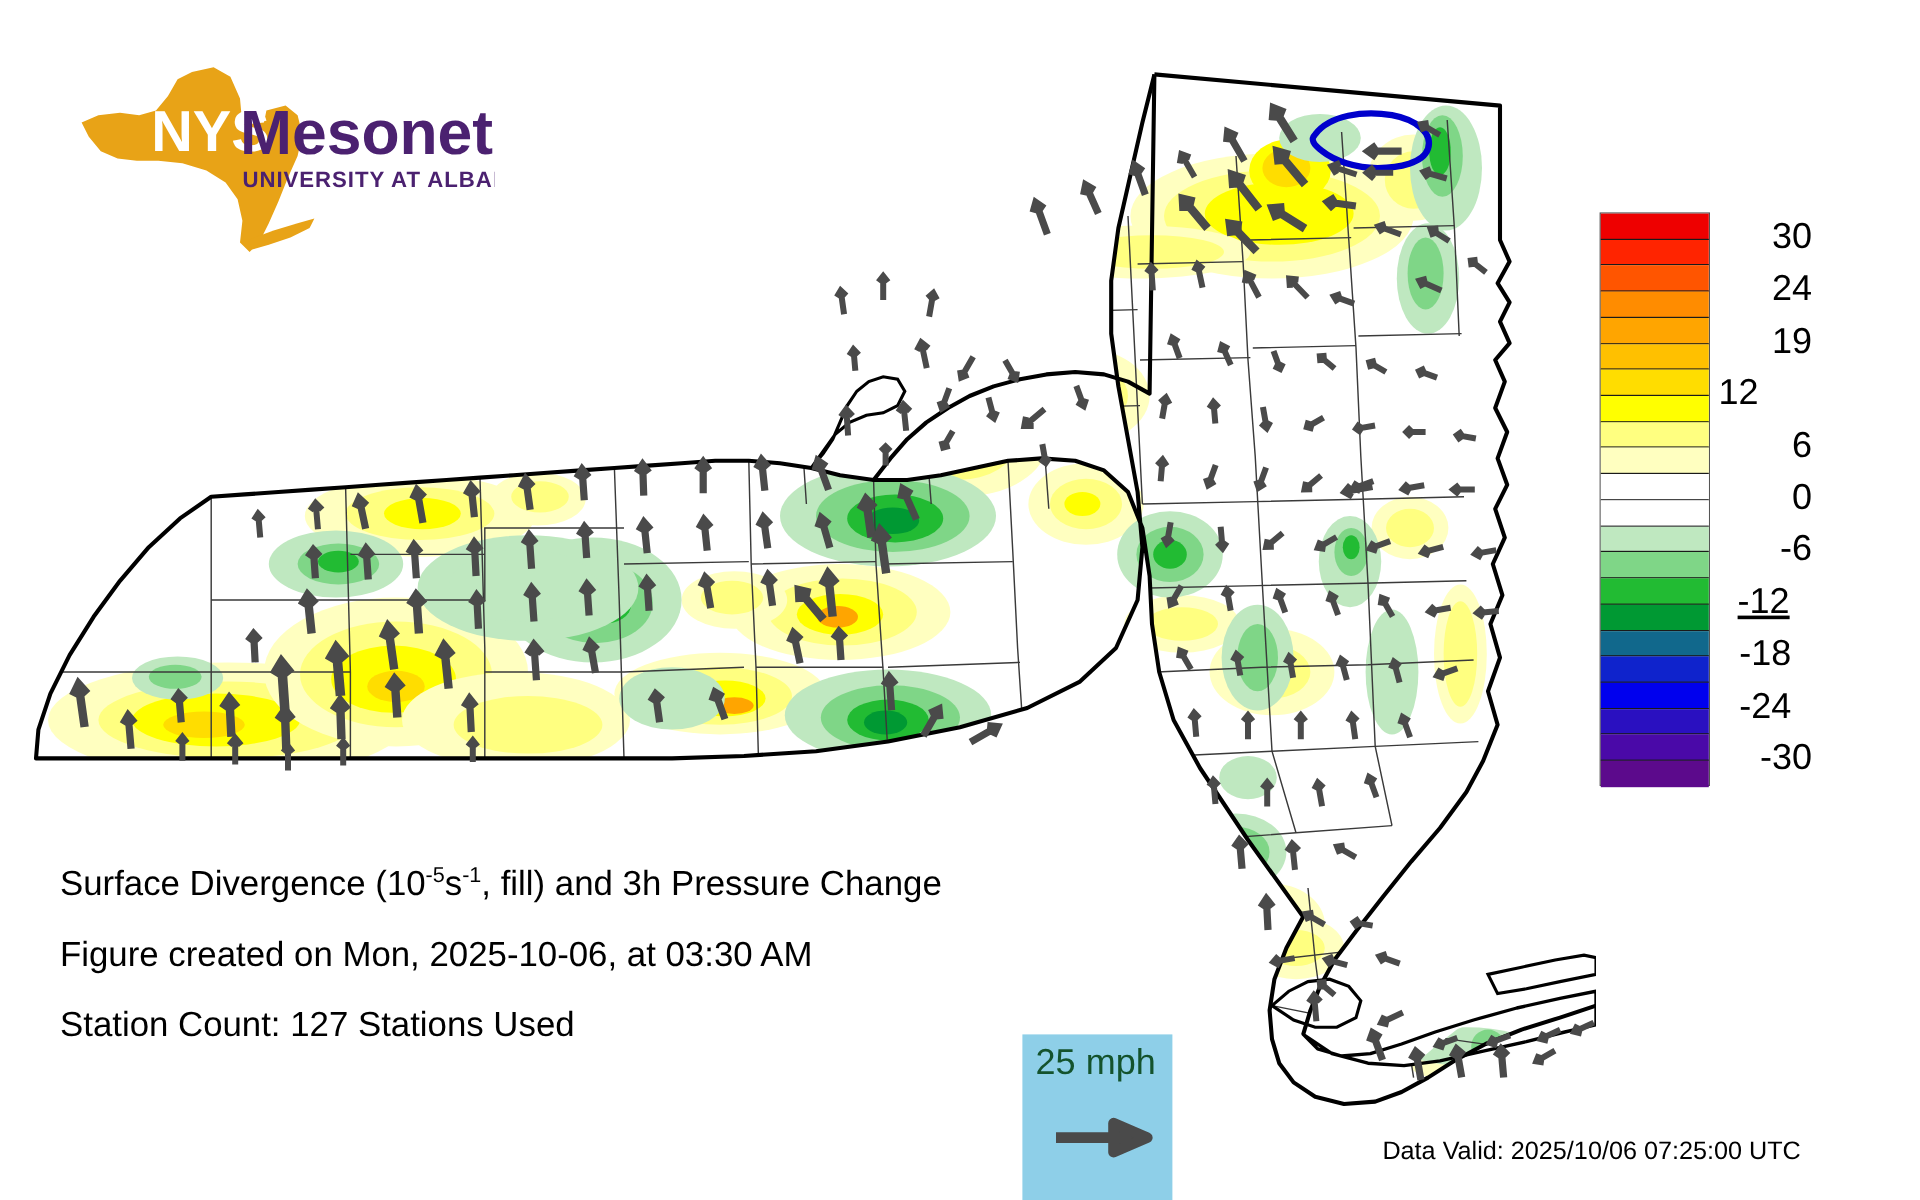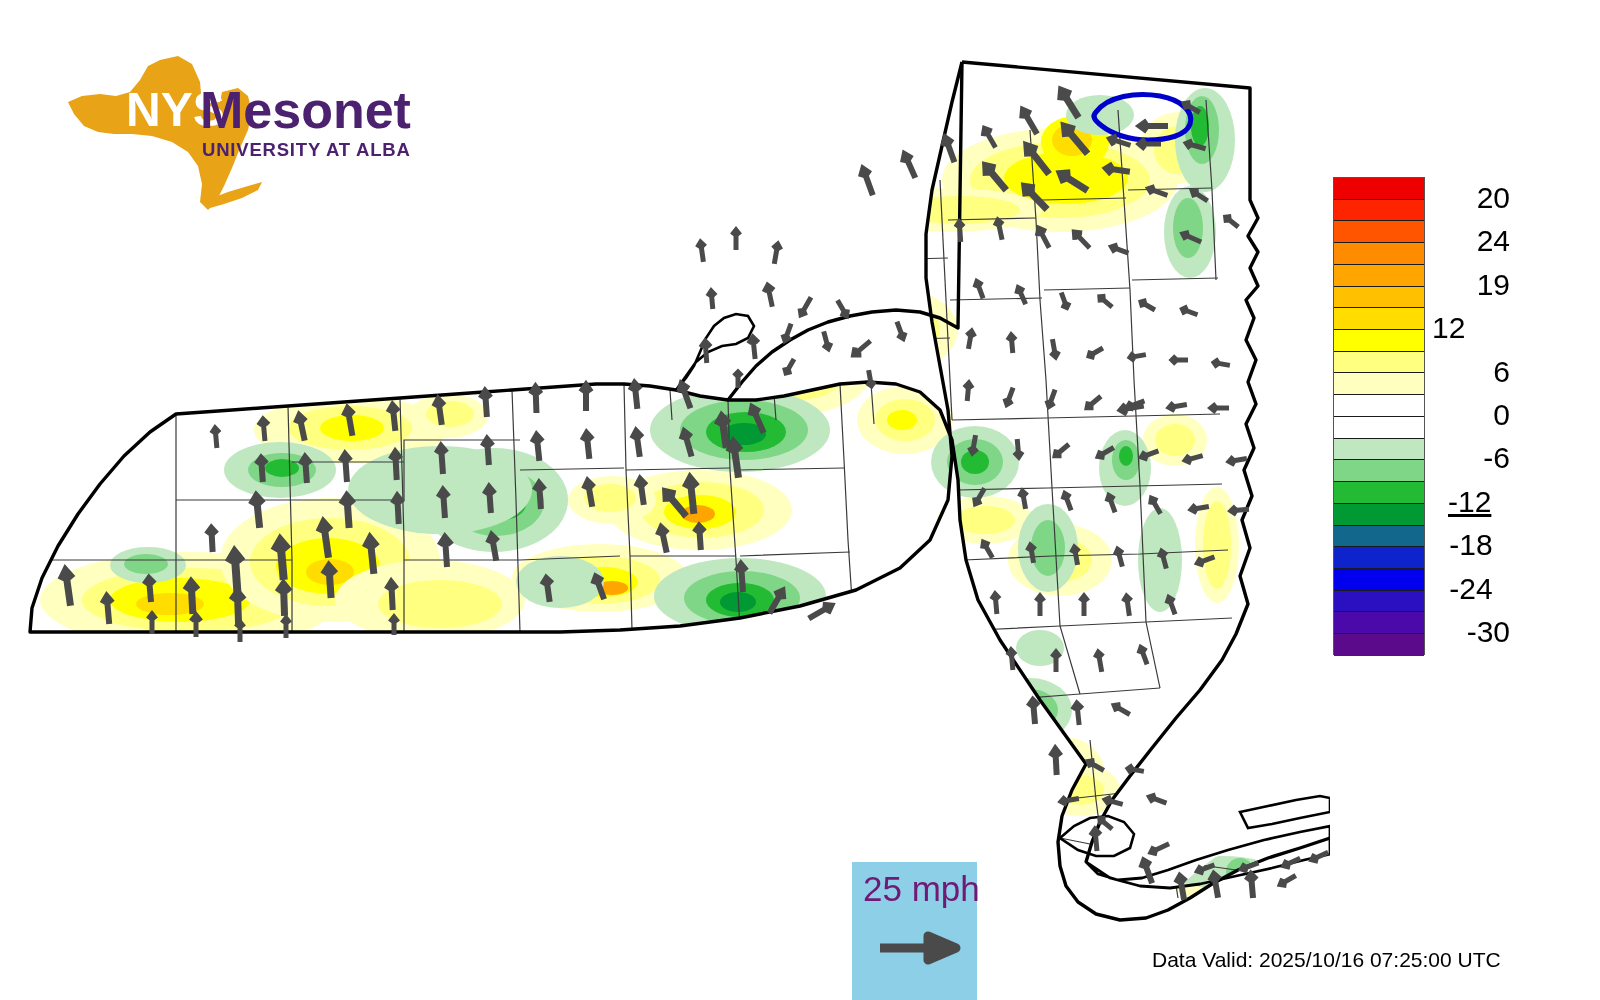--- a/index.html
+++ b/index.html
@@ -70,21 +70,21 @@
   .cap-line sup { font-size: 0.62em; vertical-align: super; }
 
   
   #wind-legend {
     position: absolute; left: 852px; top: 862px;
     width: 125px; height: 138px;
     background: #8ecfe8;
   }
   #wind-legend .wl-text {
     position: absolute; left: 11px; top: 7px;
-    font-size: 35px; color: #701a75; white-space: nowrap;
+    font-size: 30px; color: #14532d; white-space: nowrap;
   }
   #wind-legend .wl-arrow {
     position: absolute; left: 28px; top: 68px;
     width: 82px; height: 36px;
   }
 
   
   #data-valid {
     position: absolute; left: 1152px; top: 948px;
     font-size: 21px; color: #000; white-space: nowrap;
@@ -931,36 +931,43 @@
       <div class="cb-band" style="background: rgb(34, 187, 51); height: 21.7273px;"></div>
       <div class="cb-band" style="background: rgb(0, 153, 51); height: 21.7273px;"></div>
       <div class="cb-band" style="background: rgb(17, 104, 140); height: 21.7273px;"></div>
       <div class="cb-band" style="background: rgb(15, 35, 204); height: 21.7273px;"></div>
       <div class="cb-band" style="background: rgb(0, 0, 238); height: 21.7273px;"></div>
       <div class="cb-band" style="background: rgb(42, 16, 192); height: 21.7273px;"></div>
       <div class="cb-band" style="background: rgb(74, 9, 168); height: 21.7273px;"></div>
       <div class="cb-band" style="background: rgb(92, 10, 140); height: 21.7273px;"></div>
     </div>
   <div id="cb-labels">
-      <div class="cb-label" style="top: 5.72727px; left: 0px; width: 78px; text-align: right;">20</div>
+      <div class="cb-label" style="top: 5.72727px; left: 0px; width: 78px; text-align: right;">30</div>
       <div class="cb-label" style="top: 49.1818px; left: 0px; width: 78px; text-align: right;">24</div>
       <div class="cb-label" style="top: 92.6364px; left: 0px; width: 78px; text-align: right;">19</div>
       <div class="cb-label" style="top: 136.091px; left: 0px; width: 78px; text-align: left;">12</div>
       <div class="cb-label" style="top: 179.545px; left: 0px; width: 78px; text-align: right;">6</div>
       <div class="cb-label" style="top: 223px; left: 0px; width: 78px; text-align: right;">0</div>
       <div class="cb-label" style="top: 266.455px; left: 0px; width: 78px; text-align: right;">-6</div>
       <div class="cb-label" style="top: 309.909px; left: 16px; width: 78px;  text-decoration: underline;">-12</div>
       <div class="cb-label" style="top: 353.364px; left: 0px; width: 78px; text-align: center;">-18</div>
       <div class="cb-label" style="top: 396.818px; left: 0px; width: 78px; text-align: center;">-24</div>
       <div class="cb-label" style="top: 440.273px; left: 0px; width: 78px; text-align: right;">-30</div>
     </div>
 
+  <div id="caption">
+    <div class="cap-line">
+      <span>Surface Divergence (10</span><sup>-5</sup><span>s</span><sup>-1</sup><span>, fill) and 3h Pressure Change</span>
+    </div>
+    <div class="cap-line">Figure created on Mon, 2025-10-06, at 03:30 AM</div>
+    <div class="cap-line">Station Count: 127 Stations Used</div>
+  </div>
 
   <div id="wind-legend">
     <div class="wl-text">25 mph</div>
     <svg class="wl-arrow" viewBox="0 0 82 36">
       <path d="M0,18 L62,18 M48,6 L76,18 L48,30 Z" stroke="#4A4A4A" stroke-width="9" fill="#4A4A4A" stroke-linejoin="round"></path>
     </svg>
   </div>
 
-  <div id="data-valid">Data Valid: 2025/10/16 07:25:00 UTC</div>
+  <div id="data-valid">Data Valid: 2025/10/06 07:25:00 UTC</div>
 
 </div>
 
 </body></html>

